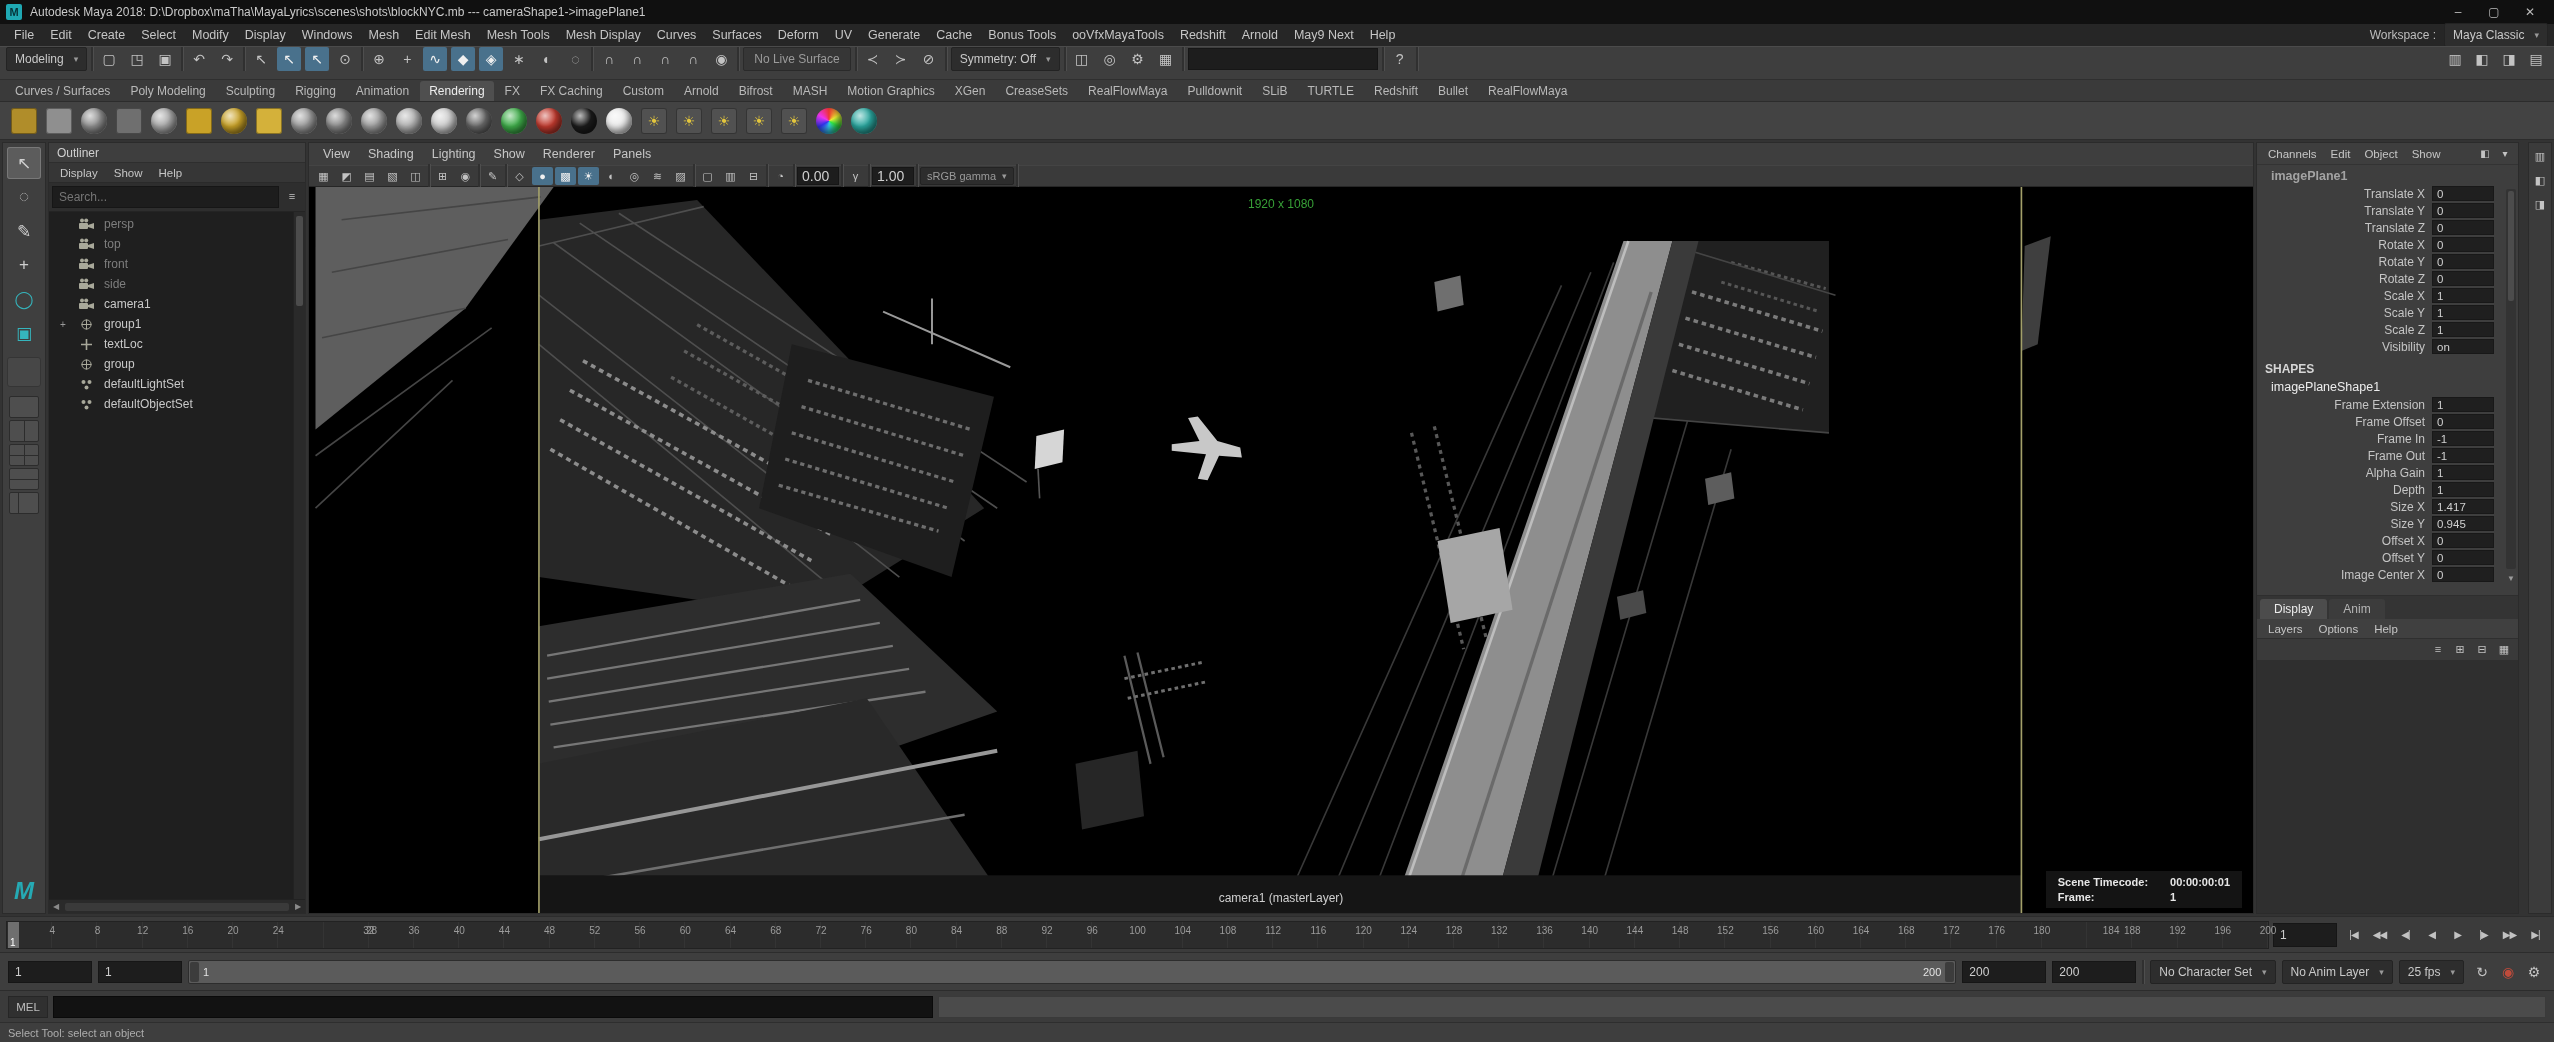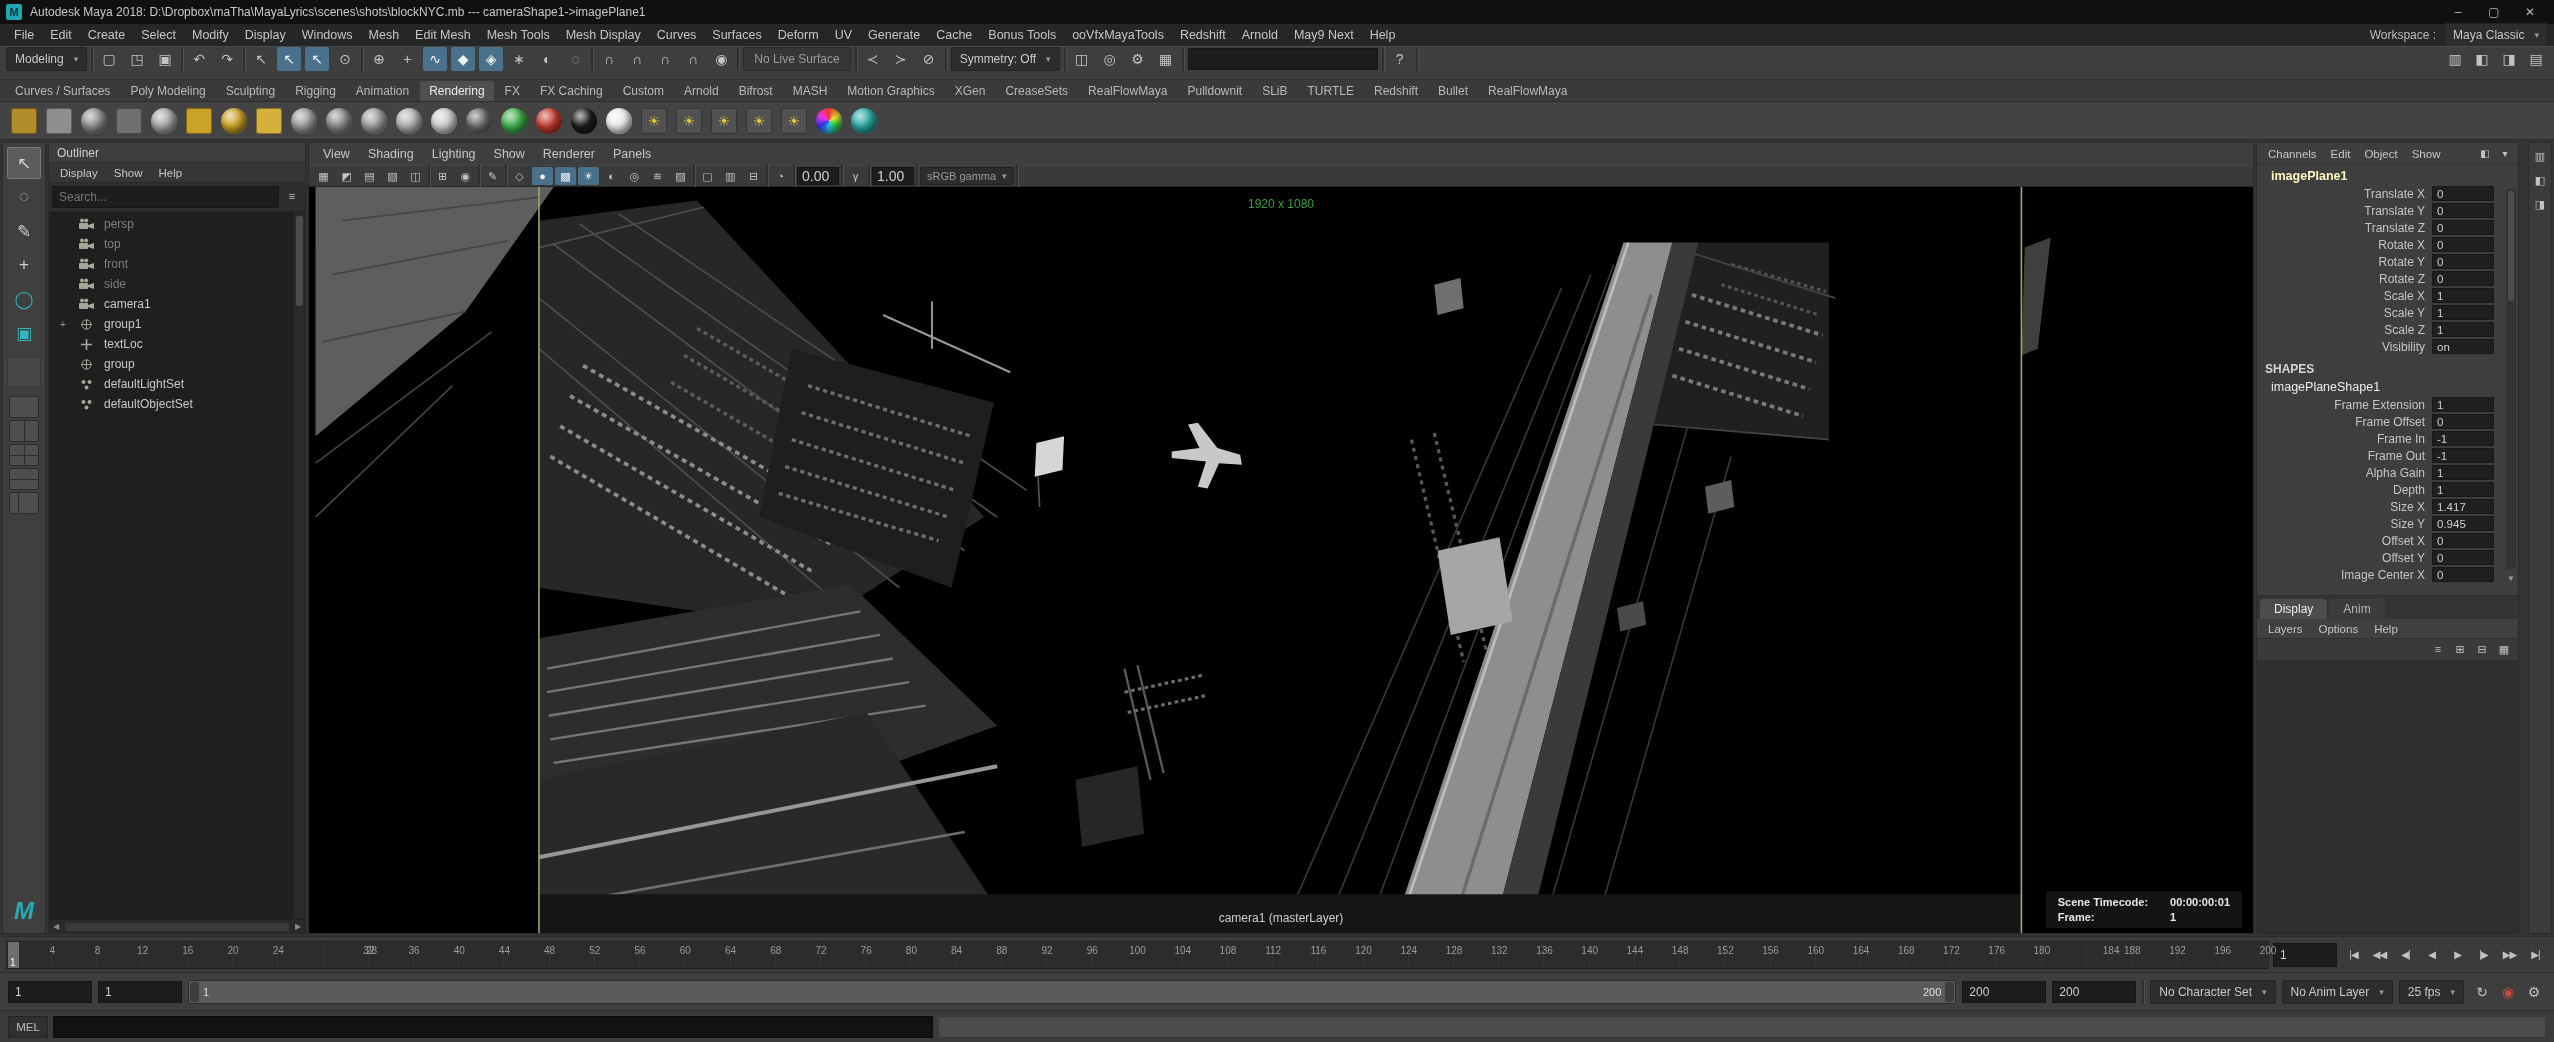--- a/index.html
+++ b/index.html
@@ -86,21 +86,21 @@
   .cam-label{position:absolute;bottom:8px;left:50%;transform:translateX(-50%);font-size:12px;color:#cfcfcf}
   .hud{position:absolute;right:10px;bottom:4px;background:#141414;border:1px solid #000;padding:5px 12px;display:grid;grid-template-columns:auto auto;column-gap:22px;row-gap:3px;font-size:11px;font-weight:bold;color:#e6e6e6}
 
   
   .rightpanel{width:296px;display:flex;gap:9px}
   .cb-col{flex:1;background:#3e3e3e;border:1px solid #2b2b2b;display:flex;flex-direction:column;position:relative;min-width:0}
   .cb-menus{height:22px;display:flex;align-items:center;padding:0 4px;border-bottom:1px solid #333;flex:none}
   .cb-menus .row{display:flex}
   .cb-hdr-icons{margin-left:auto;display:flex;gap:2px}
   .cb-hdr-icons .icon{width:18px;height:18px;font-size:10px}
-  .cb-node-name{font-size:12.5px;font-weight:bold;color:#fef9c3;padding:4px 0 2px 14px}
+  .cb-node-name{font-size:12.5px;font-weight:bold;color:#a3a3a3;padding:4px 0 2px 14px}
   .cb-row{height:17px;display:flex;align-items:center;justify-content:flex-end;gap:7px;padding-right:24px}
   .cb-label{font-size:12px;color:#c5c5c5;white-space:nowrap}
   .cb-value{width:62px;height:15px;background:#1f1f1f;border:1px solid #181818;font-size:11.5px;color:#d0d0d0;display:flex;align-items:center;padding:0 4px;flex:none}
   .cb-shapes{font-size:12px;font-weight:bold;color:#d6d6d6;padding:7px 0 2px 8px}
   .cb-shape-name{font-size:12.5px;font-weight:normal;color:#ececec;padding:2px 0 2px 14px}
   .cb-vtrack{position:absolute;right:2px;top:46px;height:380px;width:10px;background:#333;border-radius:2px}
   .cb-vtrack .vthumb{height:110px;top:2px}
   .varrow{position:absolute;bottom:-14px;left:0;right:0;text-align:center;font-size:8px;color:#9a9a9a}
   .layer-editor{margin-top:12px;flex:1;display:flex;flex-direction:column;border-top:1px solid #2e2e2e;min-height:0}
   .layer-tabs{display:flex;gap:2px;background:#343434;padding:3px 3px 0;flex:none}
@@ -893,14 +893,17 @@
         <div class="icon">⚙</div>
       </div>
   </div>
 
   <div class="cmdrow">
     <div class="mel-label">MEL</div>
     <input class="cmd-input" style="">
     <div class="cmd-feedback"></div>
   </div>
 
+  <div class="helprow">
+    <span>Select Tool: select an object</span>
+  </div>
 
 </div>
 
 </body></html>

